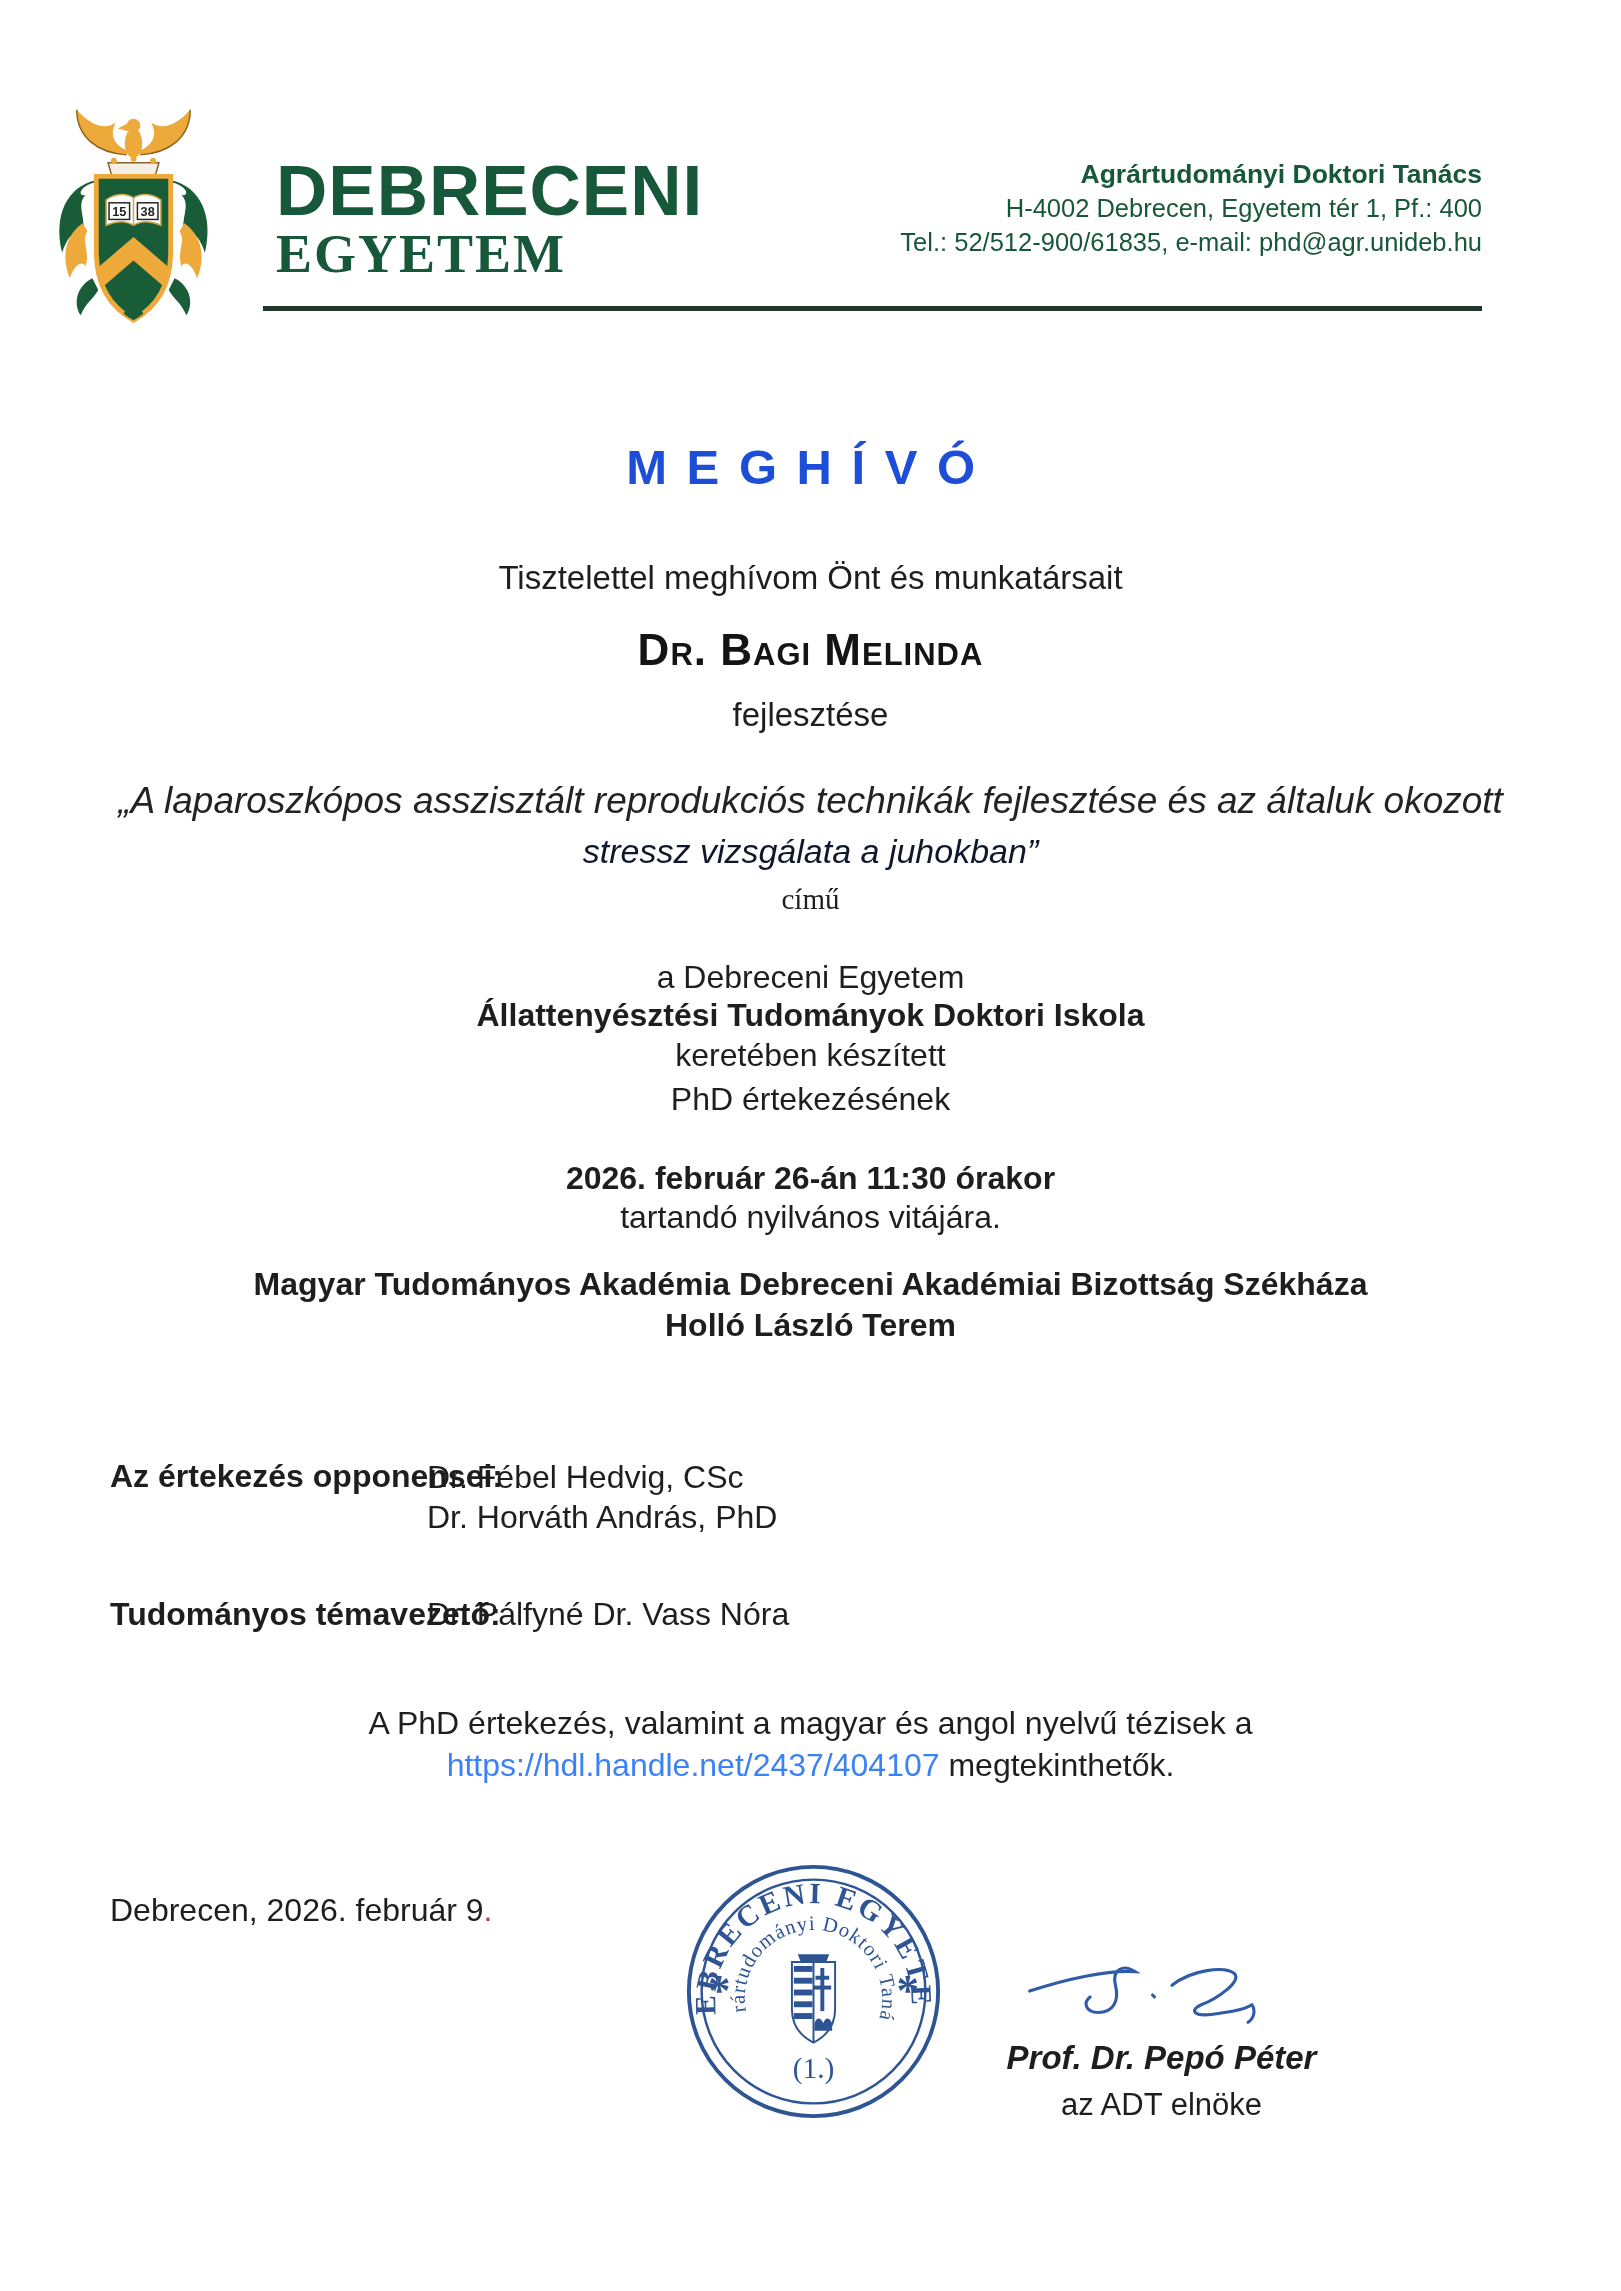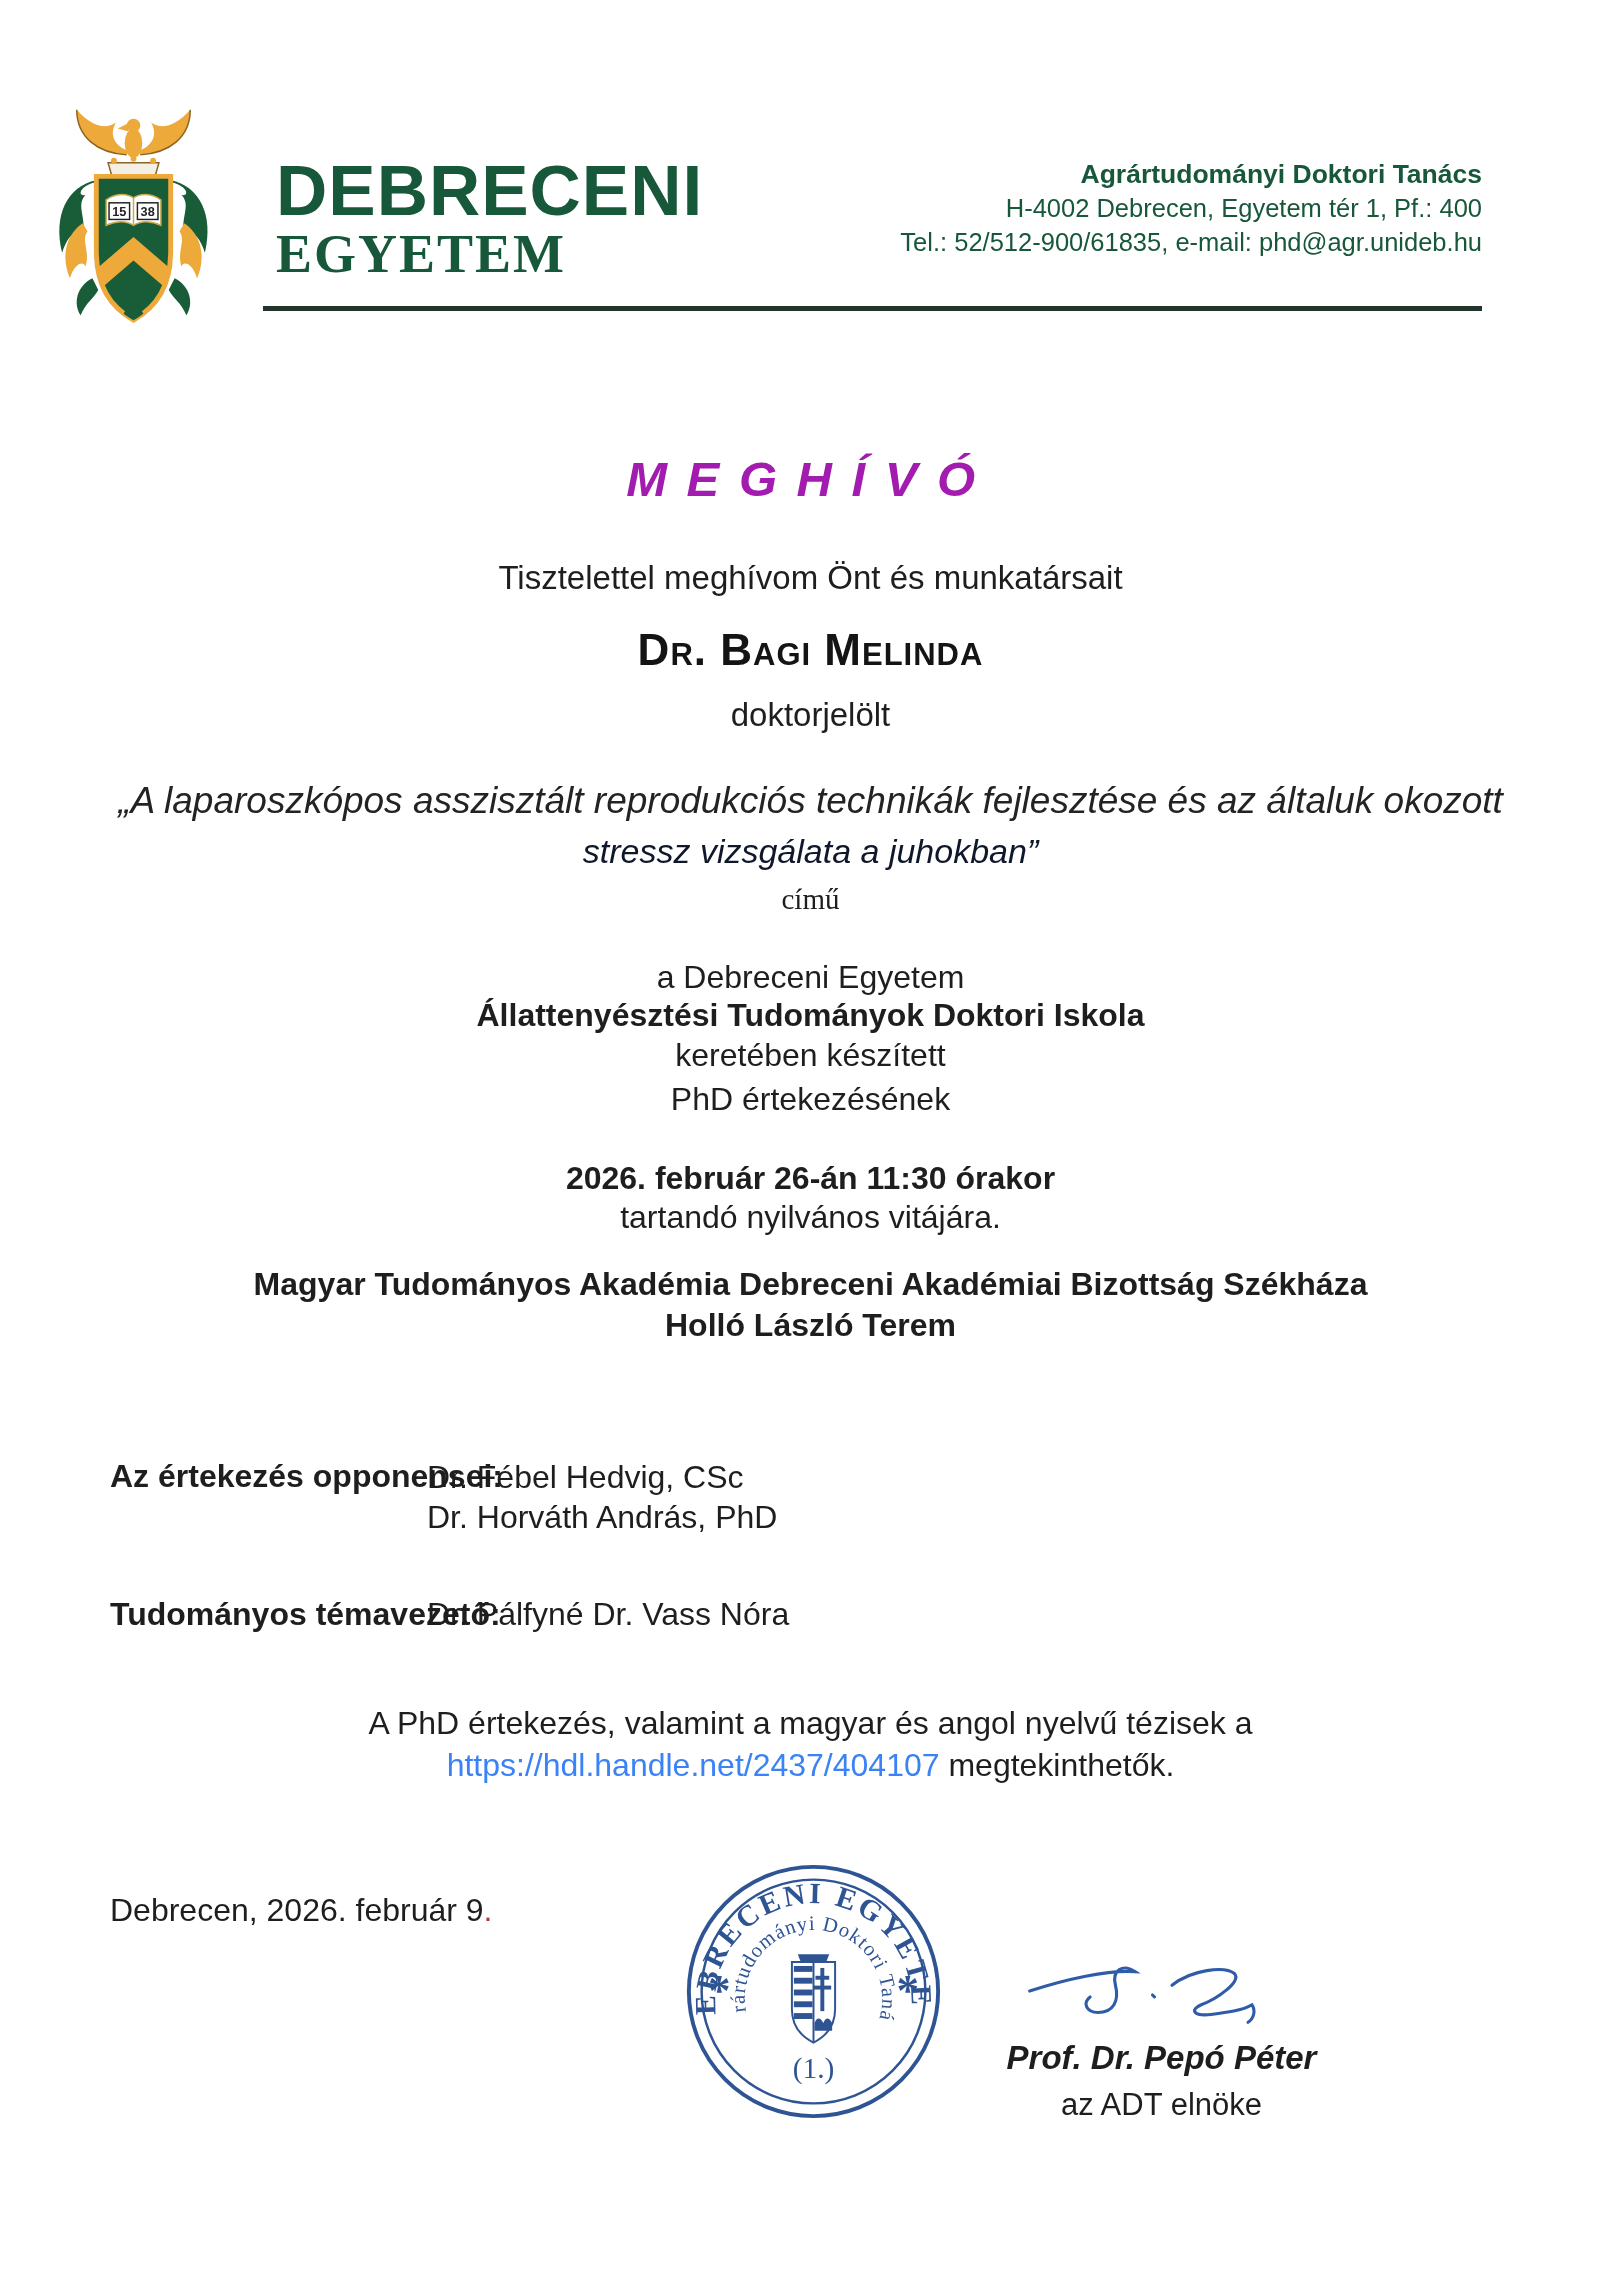--- a/index.html
+++ b/index.html
@@ -16,21 +16,21 @@
 
   
   .uni-name{left:276px;top:155px;line-height:1.02;color:#17573a;font-weight:bold;letter-spacing:1px;}
   .uni-name .l1{font-size:71px;display:block;}
   .uni-name .l2{font-size:54px;display:block;letter-spacing:2px;font-family:Liberation Serif, serif;}
   .contact{top:157px;right:139px;text-align:right;color:#17573a;font-size:25.5px;line-height:1.32;}
   .contact .dept{font-weight:bold;font-size:26.5px;}
   .rule{left:263px;top:306px;width:1219px;height:4.9px;background:#22352b;}
 
   
-  .meghivo{top:451px;font-size:49px;font-weight:bold;letter-spacing:19.6px;color:#a21caf;font-style:italic;}
+  .meghivo{top:439px;font-size:49px;font-weight:bold;letter-spacing:19.6px;color:#1d4ed8;}
   .intro{top:559px;font-size:33px;}
   .cand-name{top:625px;font-size:44px;font-weight:bold;font-variant:small-caps;letter-spacing:1px;color:#141414;}
   .cand-role{top:696px;font-size:33px;}
   .thesis1{top:780px;font-size:37px;font-style:italic;color:#232323;}
   .thesis2{top:832px;font-size:34px;font-style:italic;color:#0f172a;}
   .cimu{top:883px;font-size:29px;font-family:"Liberation Serif",serif;}
   .t33{font-size:32px;}
   .inst{top:959px;}
   .school{top:997px;font-weight:bold;}
   .keret{top:1037px;}
@@ -122,21 +122,21 @@
     <div class="dept">Agrártudományi Doktori Tanács</div>
     <div>H-4002 Debrecen, Egyetem tér 1, Pf.: 400</div>
     <div>Tel.: 52/512-900/61835, e-mail: phd@agr.unideb.hu</div>
   </div>
 
   <div class="abs rule"></div>
 
   <div class="abs center meghivo">MEGHÍVÓ</div>
   <div class="abs center intro">Tisztelettel meghívom Önt és munkatársait</div>
   <div class="abs center cand-name">Dr. Bagi Melinda</div>
-  <div class="abs center cand-role">doktorjelölt</div>
+  <div class="abs center cand-role">fejlesztése</div>
 
   <div class="abs center thesis1">„A laparoszkópos asszisztált reprodukciós technikák fejlesztése és az általuk okozott</div>
   <div class="abs center thesis2">stressz vizsgálata a juhokban”</div>
   <div class="abs center cimu">című</div>
 
   <div class="abs center t33 inst">a Debreceni Egyetem</div>
   <div class="abs center t33 school">Állattenyésztési Tudományok Doktori Iskola</div>
   <div class="abs center t33 keret">keretében készített</div>
   <div class="abs center t33 phd">PhD értekezésének</div>
 

